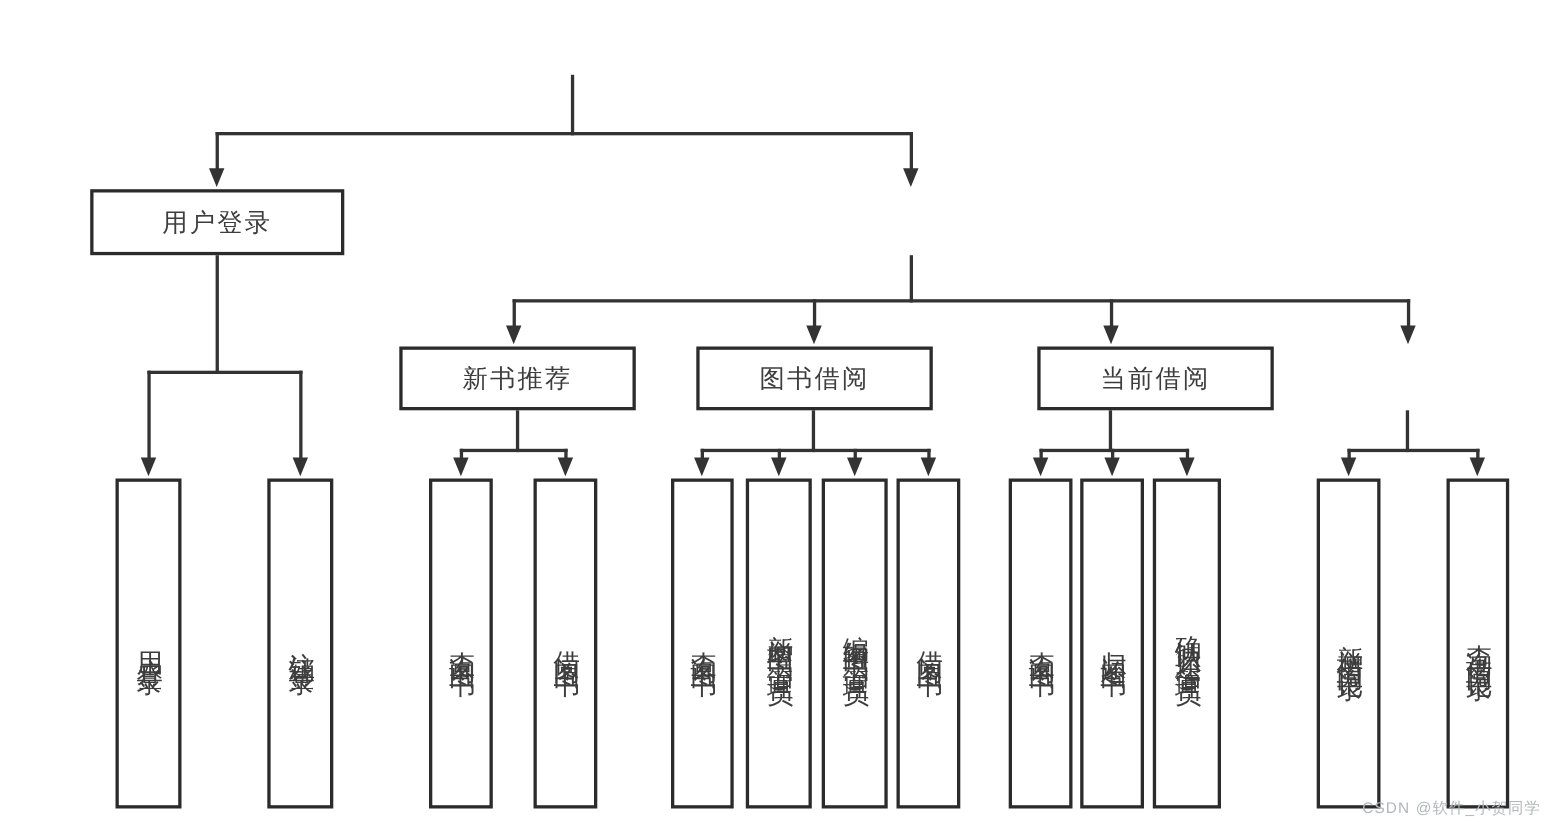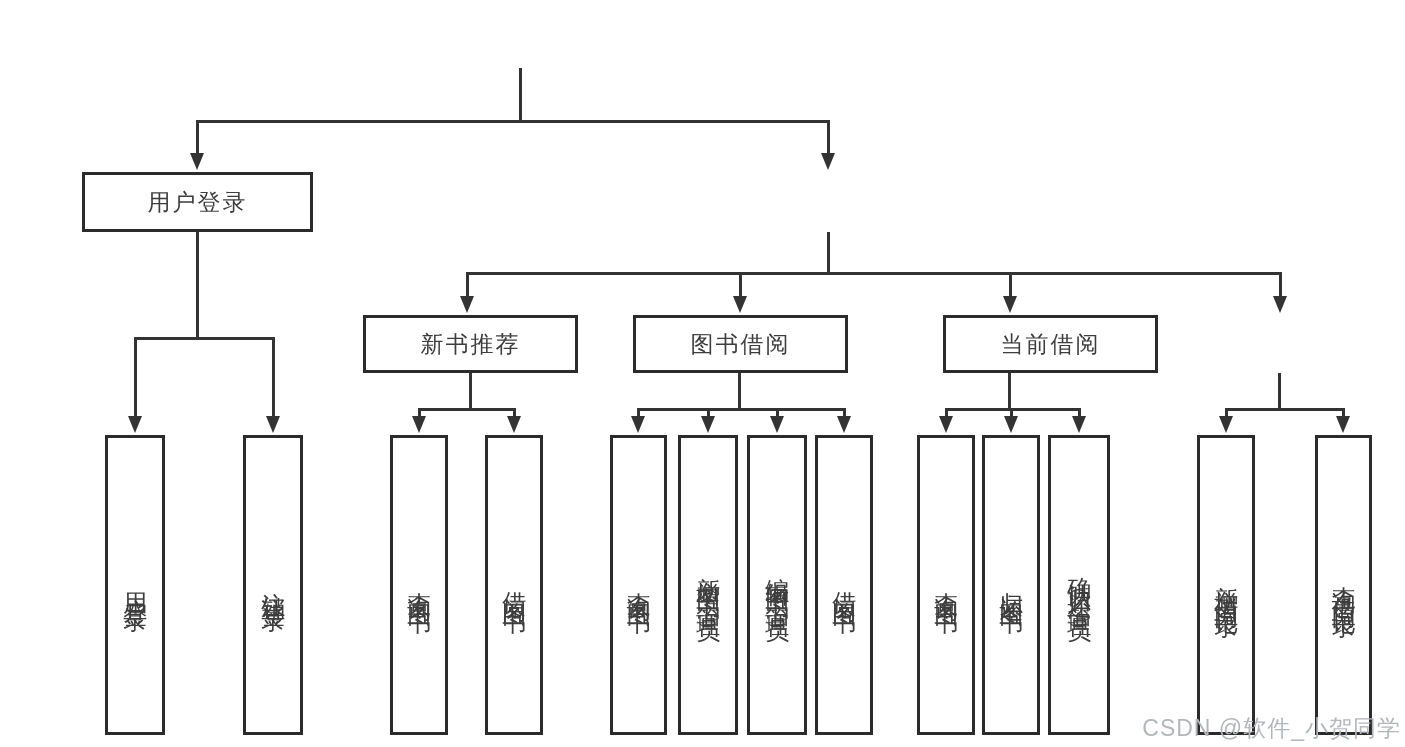--- a/index.html
+++ b/index.html
@@ -24,21 +24,21 @@
   .hline{height:3px;}
   .vline{width:3px;}
   .arrow{
     position:absolute;width:0;height:0;
     border-left:7px solid transparent;
     border-right:7px solid transparent;
     border-top:17px solid #333333;
   }
   .watermark{
     position:absolute;right:4px;bottom:3px;
-    font-size:23px;color:#b2b7bc;letter-spacing:1px;
+    font-size:14px;color:#b2b7bc;letter-spacing:1px;
     z-index:5;
   }
 </style>
 </head>
 <body>
 
 <div class="stage">
 
 
   <div class="vline" style="left:518.5px;top:68px;height:55px;"></div>

